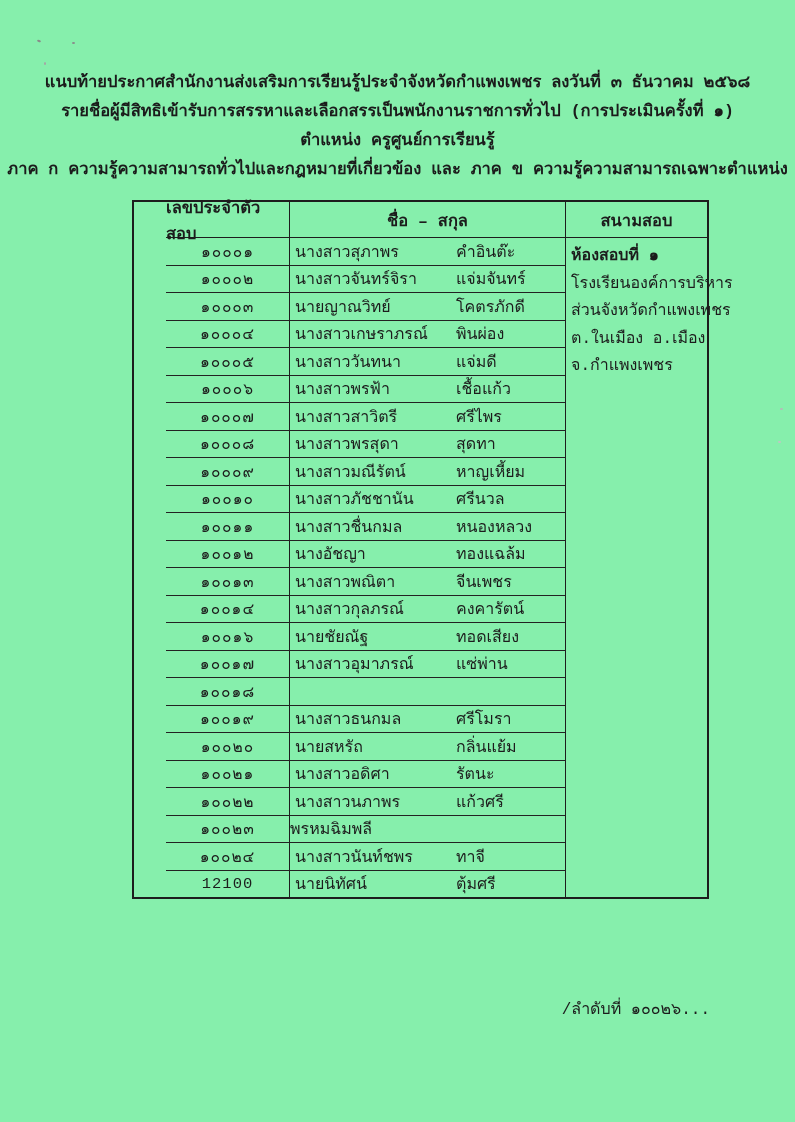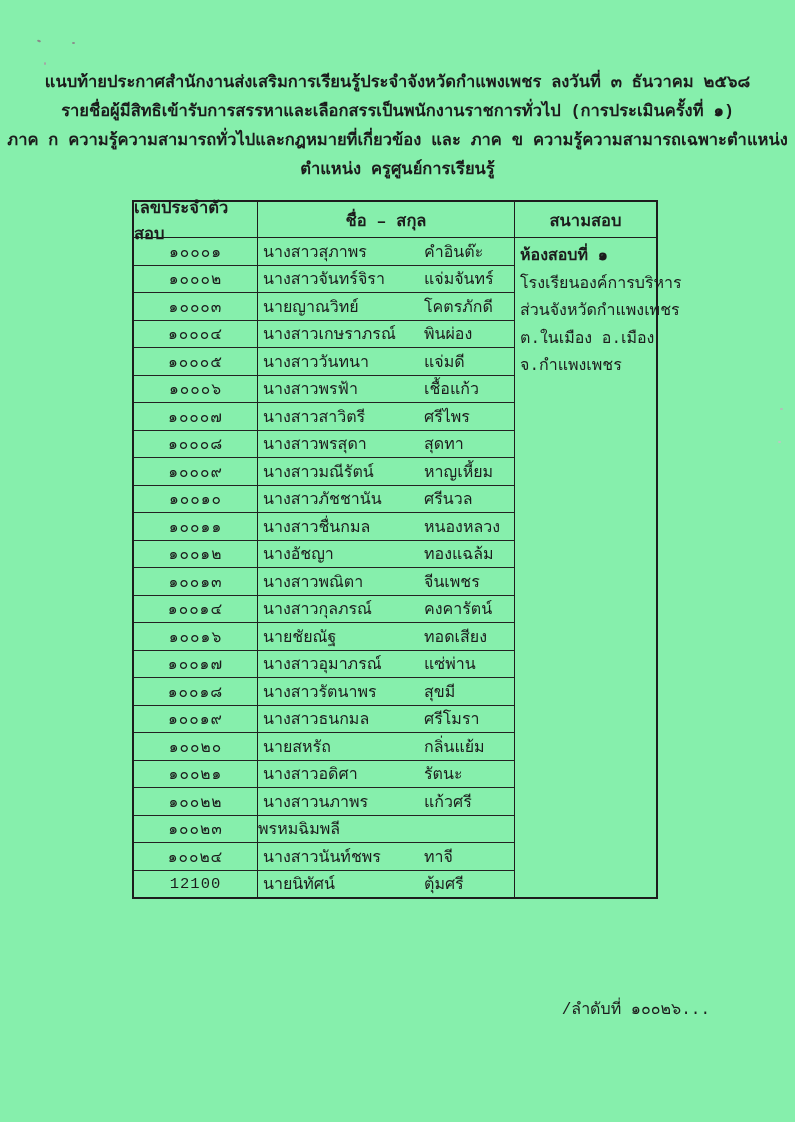--- a/index.html
+++ b/index.html
@@ -28,27 +28,28 @@
     font-size: 16.5px;
     line-height: 29px;
     color: #1b1b1b;
   }
   .doc-header .h-line { white-space: nowrap; }
   
   .doc-table {
     position: absolute;
     left: 132px;
     top: 200px;
-    width: 526px;
+    width: 577px;
     height: 699px;
     border: 2px solid #1d1d1d;
     box-sizing: border-box;
     display: flex;
     flex-direction: column;
     font-size: 16px;
+    padding-left: 32px;
   }
   .thead {
     display: flex;
     height: 35px;
     flex: none;
     border-bottom: 1.5px solid #1d1d1d;
     font-weight: bold;
     font-size: 16.5px;
   }
   .thead .th {
@@ -145,22 +146,22 @@
 
   <span class="speck s1"></span>
   <span class="speck s2"></span>
   <span class="speck s3"></span>
   <span class="speck s4"></span>
   <span class="speck s5"></span>
 
   <div class="doc-header">
     <div class="h-line">แนบท้ายประกาศสำนักงานส่งเสริมการเรียนรู้ประจำจังหวัดกำแพงเพชร ลงวันที่ ๓ ธันวาคม ๒๕๖๘</div>
     <div class="h-line">รายชื่อผู้มีสิทธิเข้ารับการสรรหาและเลือกสรรเป็นพนักงานราชการทั่วไป (การประเมินครั้งที่ ๑)</div>
+    <div class="h-line">ตำแหน่ง ครูศูนย์การเรียนรู้</div>
     <div class="h-line">ภาค ก ความรู้ความสามารถทั่วไปและกฎหมายที่เกี่ยวข้อง และ ภาค ข ความรู้ความสามารถเฉพาะตำแหน่ง</div>
-    <div class="h-line">ตำแหน่ง ครูศูนย์การเรียนรู้</div>
   </div>
 
   <div class="doc-table">
     <div class="thead">
       <div class="th th-id">เลขประจำตัวสอบ</div>
       <div class="th th-name">ชื่อ – สกุล</div>
       <div class="th th-venue">สนามสอบ</div>
     </div>
     <div class="tbody">
       <div class="rows-col">
@@ -271,24 +272,20 @@
   </div>
           <div class="trow">
     <div class="td-id">๑๐๐๑๗</div>
     <div class="td-name">
       <span class="td-first">นางสาวอุมาภรณ์</span>
       <span class="td-last">แซ่พ่าน</span>
     </div>
   </div>
           <div class="trow">
     <div class="td-id">๑๐๐๑๘</div>
-    <div class="td-name">
-      <span class="td-first">นางสาวรัตนาพร</span>
-      <span class="td-last">สุขมี</span>
-    </div>
   </div>
           <div class="trow">
     <div class="td-id">๑๐๐๑๙</div>
     <div class="td-name">
       <span class="td-first">นางสาวธนกมล</span>
       <span class="td-last">ศรีโมรา</span>
     </div>
   </div>
           <div class="trow">
     <div class="td-id">๑๐๐๒๐</div>

